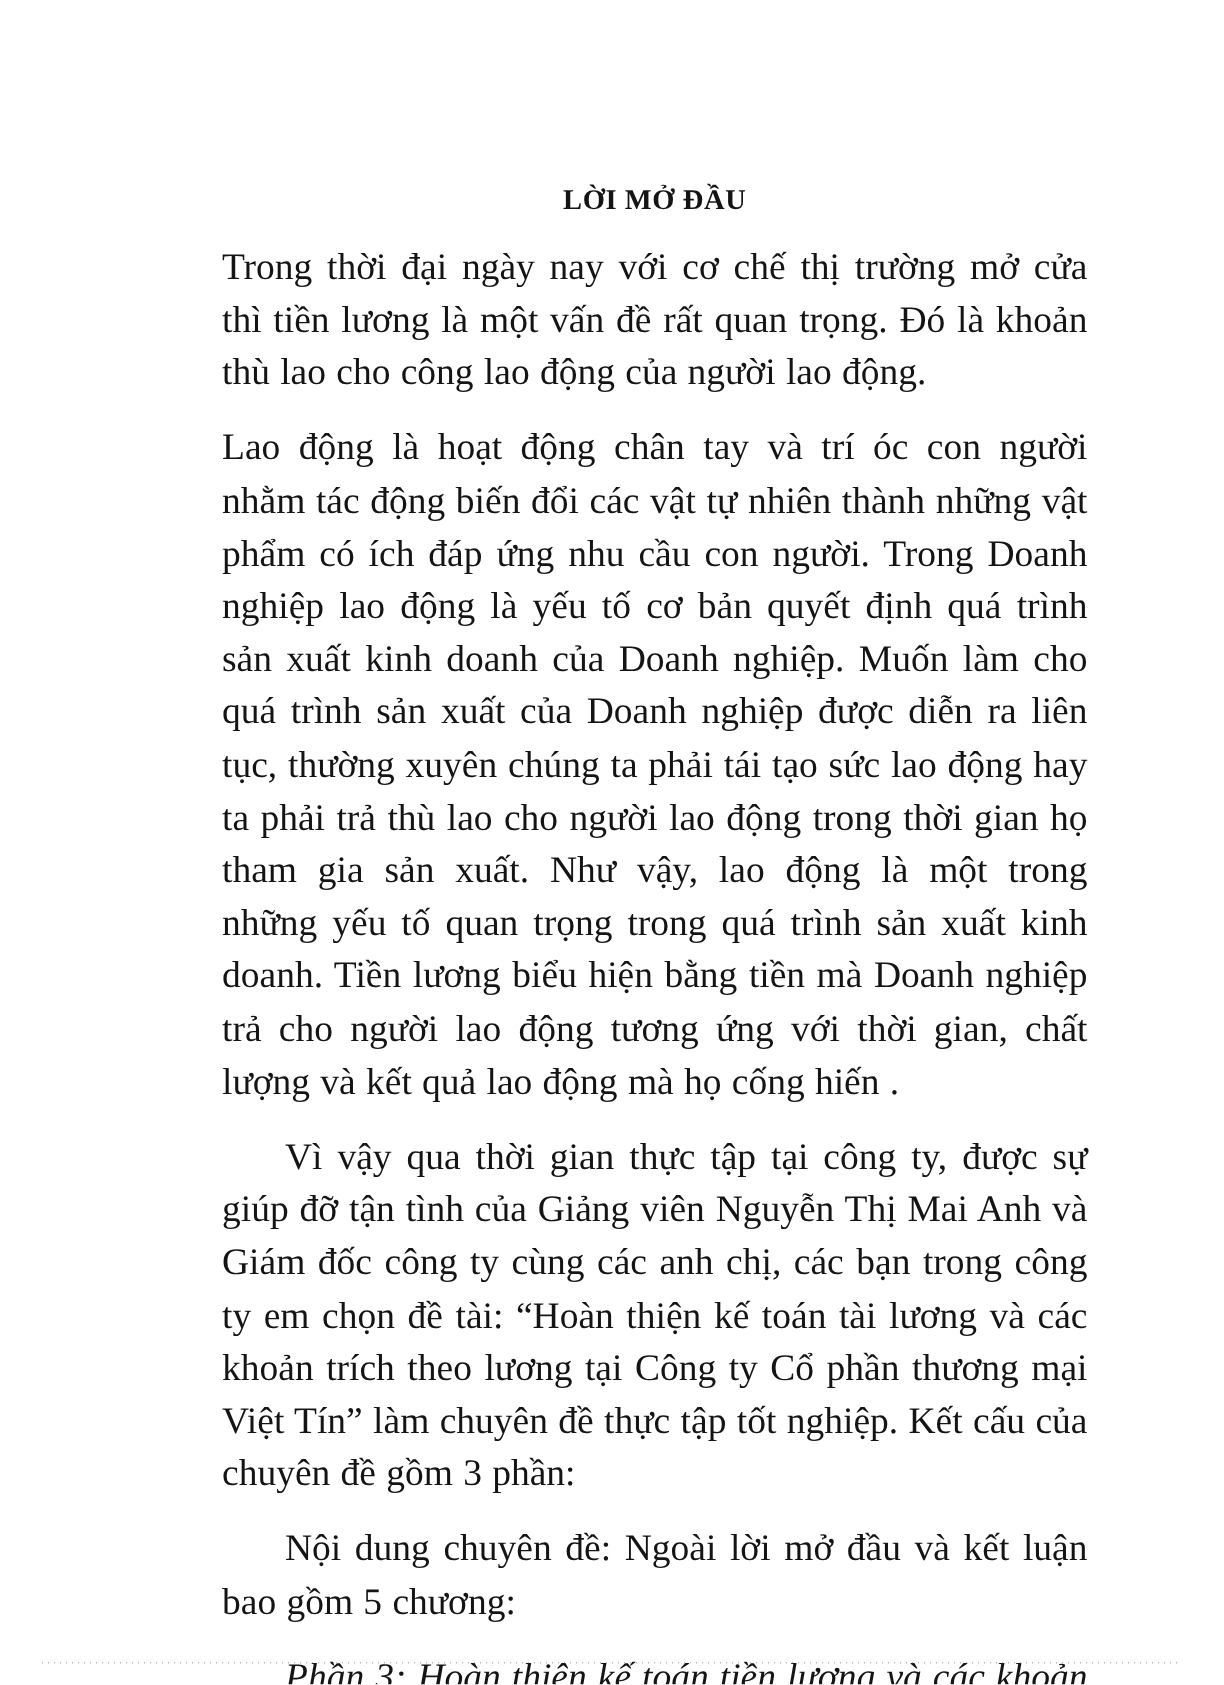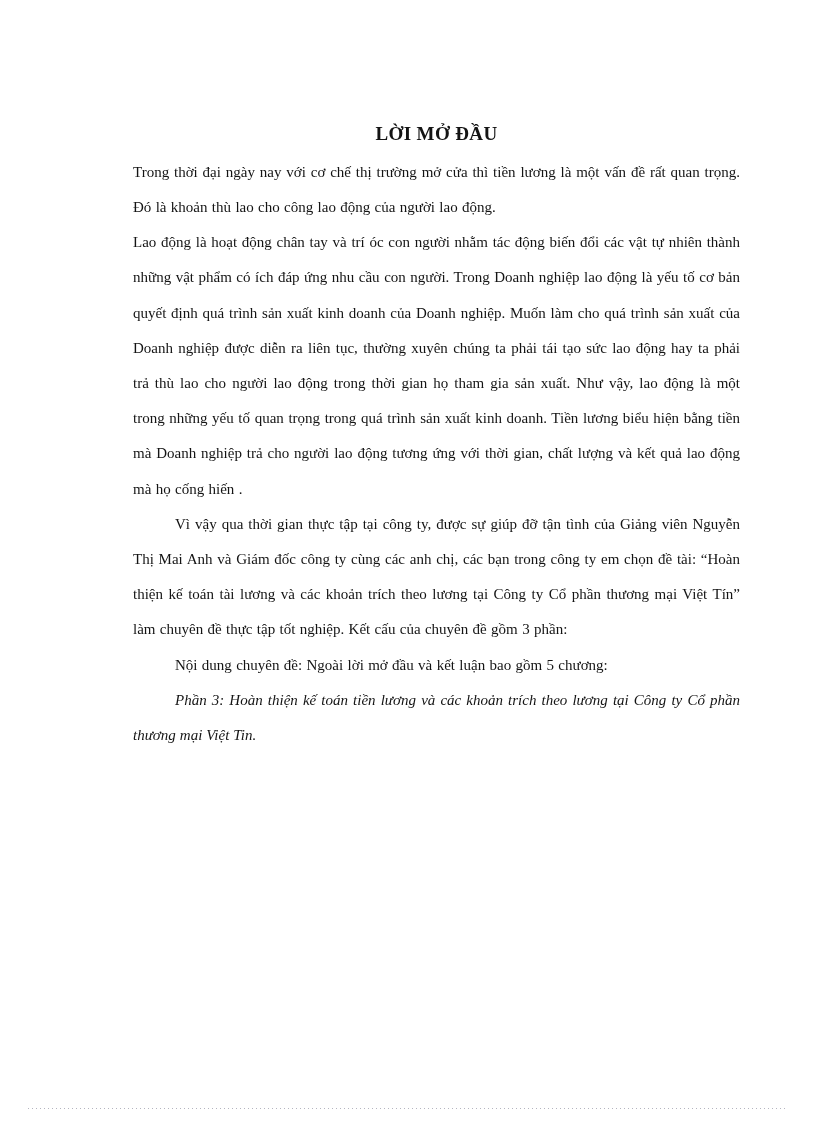--- a/index.html
+++ b/index.html
@@ -30,22 +30,22 @@
   .doc-title {
     text-align: center;
     font-weight: bold;
     font-size: 19px;
     letter-spacing: 0.4px;
     margin: 0 0 9px 0;
     line-height: 1.25;
   }
 
   .para {
-    margin: 0;
-    font-size: 15px;
+    margin: 15px;
+    font-size: 25px;
     line-height: 35.2px;
     text-align: justify;
     text-justify: inter-word;
     word-spacing: 0.6px;
   }
 
   .para.indent {
     text-indent: 42px;
   }
 

